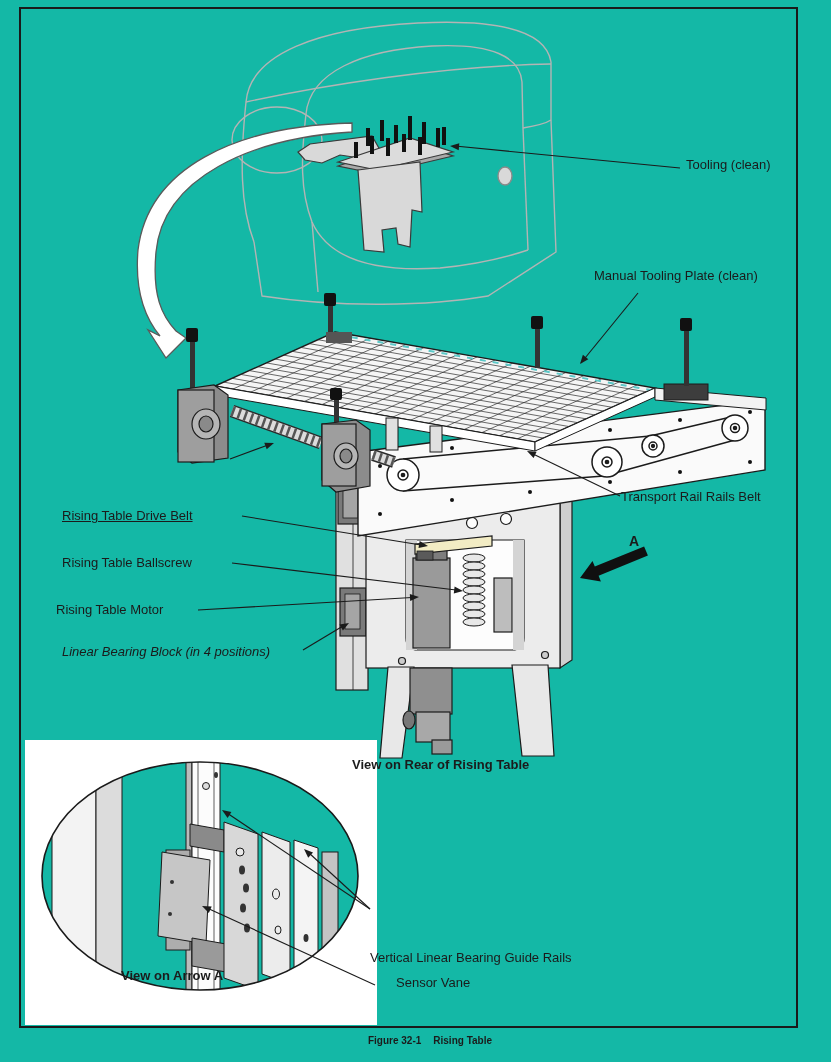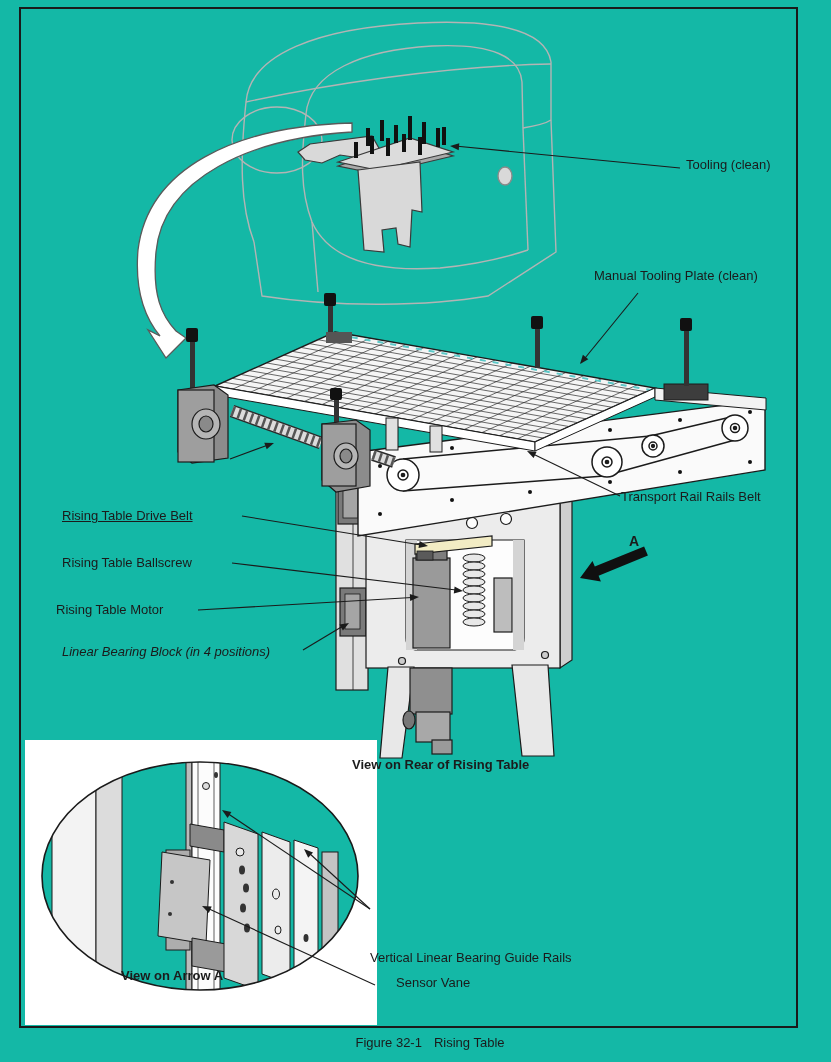--- a/index.html
+++ b/index.html
@@ -18,21 +18,21 @@
   .lbl-rtdb{left:62px;top:508px;text-decoration:underline;}
   .lbl-rtbs{left:62px;top:555px;}
   .lbl-rtm{left:56px;top:602px;}
   .lbl-lbb{left:62px;top:644px;font-style:italic;}
   .lbl-arrow-a{left:629px;top:534px;font-size:14px;}
   .lbl-view-rear{left:352px;top:757px;}
   .lbl-vgr{left:370px;top:902px;margin-top:48px;}
   .lbl-sv{left:396px;top:975px;}
   .lbl-view-a{left:121px;top:968px;}
   .caption{position:absolute;left:30px;top:1035px;width:800px;text-align:center;
-           font-size:13px;font-weight:400;}
+           font-size:10px;font-weight:700;}
   .caption .gap{display:inline-block;width:12px;}
 </style>
 </head>
 <body>
 
 <div class="page">
   <div class="frame"></div>
 
   <svg class="art" viewBox="0 0 831 1062">
 

